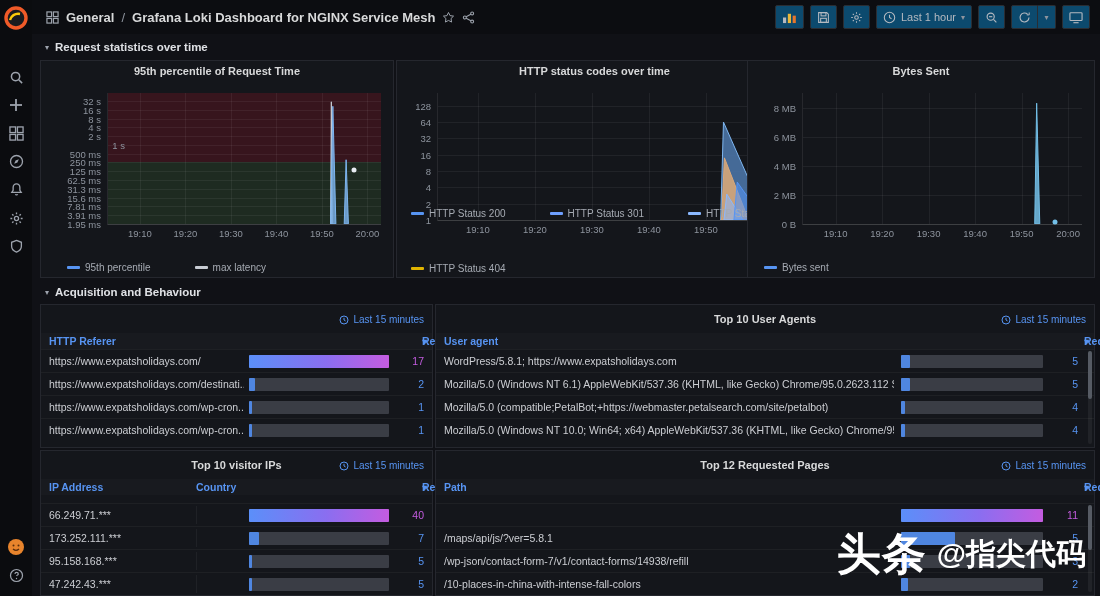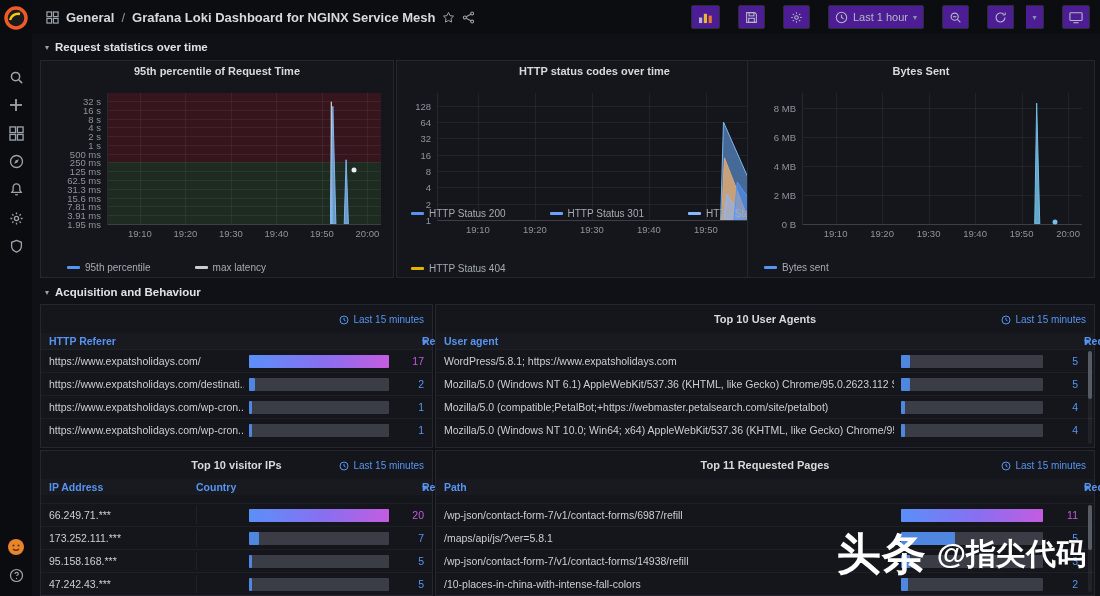--- a/index.html
+++ b/index.html
@@ -11,21 +11,21 @@
   .side-ic{position:absolute;left:0;width:32px;height:26px;display:flex;align-items:center;justify-content:center;color:#9da3ad;cursor:pointer;}
   .side-ic svg{display:block;}
   .logo{position:absolute;left:4px;top:6px;width:24px;height:24px;}
 
   
   .topnav{position:absolute;left:32px;top:0;right:0;height:34px;background:#0c0d11;z-index:4;}
   .crumb{position:absolute;left:14px;top:0;height:34px;display:flex;align-items:center;gap:7px;color:#d8d9da;font-size:13px;font-weight:600;}
   .crumb .sep{color:#8e949e;font-weight:400;}
   .crumb-ic{color:#9da3ad;display:flex;}
   .toolbar{position:absolute;right:10px;top:5px;height:24px;display:flex;gap:6px;}
-  .tbtn{height:24px;min-width:26px;padding:0 6px;background:#4c1d95;border:1px solid #2a2d33;border-radius:2px;display:flex;align-items:center;justify-content:center;gap:5px;color:#b4b9c0;font-size:11px;cursor:pointer;margin-left:12px;}
+  .tbtn{height:24px;min-width:26px;padding:0 6px;background:#0c4a6e;border:1px solid #2a2d33;border-radius:2px;display:flex;align-items:center;justify-content:center;gap:5px;color:#b4b9c0;font-size:11px;cursor:pointer;}
   .tbtn .caret{font-size:8px;color:#8e949e;}
   .split{display:flex;}
   .split .tbtn:first-child{border-radius:2px 0 0 2px;}
   .split .tbtn:last-child{border-left:none;border-radius:0 2px 2px 0;min-width:18px;padding:0 4px;}
 
   
   .section-h{position:absolute;display:flex;align-items:center;gap:6px;color:#dfe1e5;font-size:11.5px;font-weight:700;cursor:pointer;z-index:2;}
   .section-h .chev{color:#9da3ad;font-size:8px;}
   .panel{position:absolute;background:#14161b;border:1px solid #25272e;z-index:1;}
   .p-title{position:absolute;left:0;right:0;top:4px;text-align:center;font-size:11px;font-weight:600;color:#d8d9da;cursor:pointer;white-space:nowrap;}
@@ -268,21 +268,21 @@
           <div class="ylab" style="top: 6.08276%;">32 s</div>
           <div class="gl h" style="top: 12.79%;"></div>
           <div class="ylab" style="top: 12.79%;">16 s</div>
           <div class="gl h" style="top: 19.4973%;"></div>
           <div class="ylab" style="top: 19.4973%;">8 s</div>
           <div class="gl h" style="top: 26.2046%;"></div>
           <div class="ylab" style="top: 26.2046%;">4 s</div>
           <div class="gl h" style="top: 32.9118%;"></div>
           <div class="ylab" style="top: 32.9118%;">2 s</div>
           <div class="gl h" style="top: 39.6191%;"></div>
-          <div class="ylab" style="top: 39.6191%;">1 s</div>
+          <div class="ylab" style="top: 39.6191%; margin-left: 24px;">1 s</div>
           <div class="gl h" style="top: 46.3264%;"></div>
           <div class="ylab" style="top: 46.3264%;">500 ms</div>
           <div class="gl h" style="top: 53.0336%;"></div>
           <div class="ylab" style="top: 53.0336%;">250 ms</div>
           <div class="gl h" style="top: 59.7409%;"></div>
           <div class="ylab" style="top: 59.7409%;">125 ms</div>
           <div class="gl h" style="top: 66.4482%;"></div>
           <div class="ylab" style="top: 66.4482%;">62.5 ms</div>
           <div class="gl h" style="top: 73.14%;"></div>
           <div class="ylab" style="top: 73.14%;">31.3 ms</div>
@@ -547,21 +547,21 @@
           <span>▾</span>
         </span>
     </div>
     <div class="tbody">
         <div class="trow">
           <div class="tlabel">66.249.71.***</div>
           <div class="tcountry"></div>
           <div class="ttrack">
             <div class="tfill grad" style="width: 100%;"></div>
           </div>
-          <div class="tval big">20</div>
+          <div class="tval big">40</div>
         </div>
         <div class="trow">
           <div class="tlabel">173.252.111.***</div>
           <div class="tcountry"></div>
           <div class="ttrack">
             <div class="tfill" style="width: 7%;"></div>
           </div>
           <div class="tval">7</div>
         </div>
         <div class="trow">
@@ -578,39 +578,38 @@
           <div class="ttrack">
             <div class="tfill" style="width: 2%;"></div>
           </div>
           <div class="tval">5</div>
         </div>
       </div>
   </section>
 
   <section class="panel p7 tp-wide">
     <div class="tp-head">
-      <div class="p-title">Top 11 Requested Pages</div>
+      <div class="p-title">Top 12 Requested Pages</div>
       <div class="badge">
         <svg width="10" height="10" viewBox="0 0 16 16" fill="none" stroke="currentColor" stroke-width="1.6">
             <circle cx="8" cy="8" r="6.4"></circle>
             <path d="M8 4.5V8l2.5 1.5"></path>
           </svg>
         <span>Last 15 minutes</span>
       </div>
     </div>
     <div class="thead">
       <span class="th-1">Path</span>
       <span class="th-r">
           <span>Requests</span> 
           <span>▾</span>
         </span>
     </div>
     <div class="tbody">
         <div class="trow">
-          <div class="tlabel">/wp-json/contact-form-7/v1/contact-forms/6987/refill</div>
           <div class="ttrack">
             <div class="tfill grad" style="width: 100%;"></div>
           </div>
           <div class="tval big">11</div>
         </div>
         <div class="trow">
           <div class="tlabel">/maps/api/js/?ver=5.8.1</div>
           <div class="ttrack">
             <div class="tfill" style="width: 38%;"></div>
           </div>

